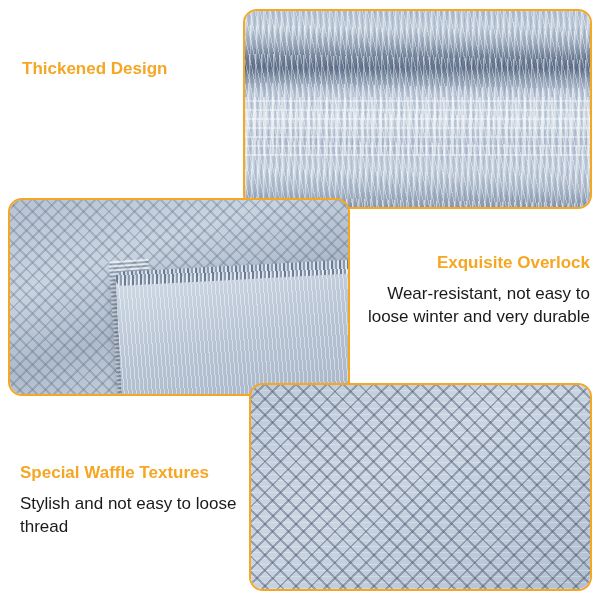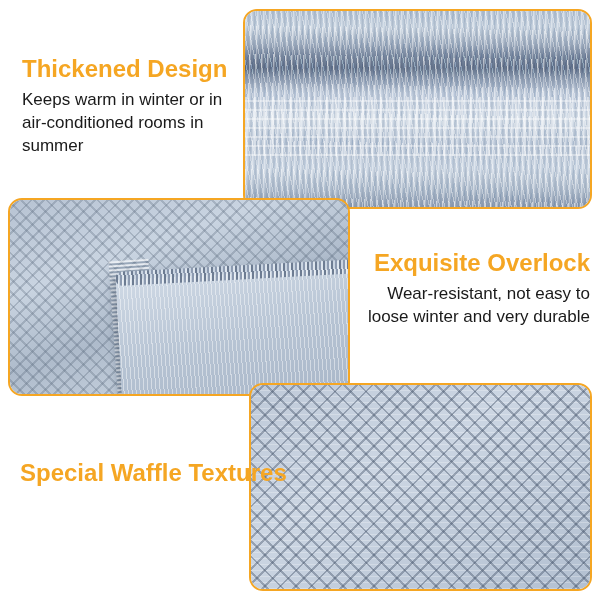--- a/index.html
+++ b/index.html
@@ -129,21 +129,21 @@
       repeating-linear-gradient(45deg, rgba(60,75,98,0.38) 0 2px, rgba(0,0,0,0) 2px 11px),
       repeating-linear-gradient(-45deg, rgba(60,75,98,0.38) 0 2px, rgba(0,0,0,0) 2px 11px),
       repeating-linear-gradient(0deg, rgba(255,255,255,0.25) 0 1px, rgba(0,0,0,0) 1px 6px);
   }
 
   
   .tblock { position: absolute; }
   .heading {
     color: #F5A623;
     font-weight: bold;
-    font-size: 24px;
+    font-size: 17px;
     line-height: 26px;
     margin: 0 0 6px 0;
     white-space: nowrap;
   }
   .body {
     color: #1a1a1a;
     font-size: 17px;
     line-height: 23px;
     margin: 0;
   }
@@ -173,25 +173,25 @@
     </div>
   </div>
 
   <div class="panel" id="panel-waffle">
     <div class="img"></div>
     <div class="waffle2"></div>
   </div>
 
   <div class="tblock" id="text-thickened">
     <p class="heading">Thickened Design</p>
-    <p class="body">Keeps warm in winter or in air-conditioned rooms in summer</p>
   </div>
 
   <div class="tblock right" id="text-overlock">
     <p class="heading">Exquisite Overlock</p>
     <p class="body">Wear-resistant, not easy to loose winter and very durable</p>
   </div>
 
   <div class="tblock" id="text-waffle">
     <p class="heading">Special Waffle Textures</p>
+    <p class="body">Stylish and not easy to loose thread</p>
   </div>
 
 </div>
 
 </body></html>

